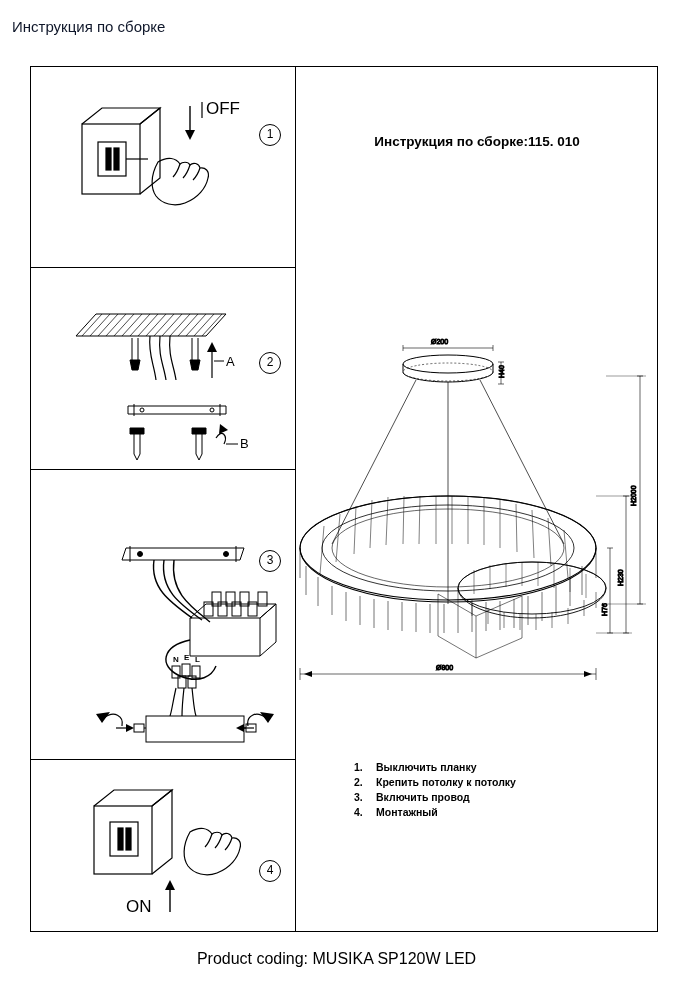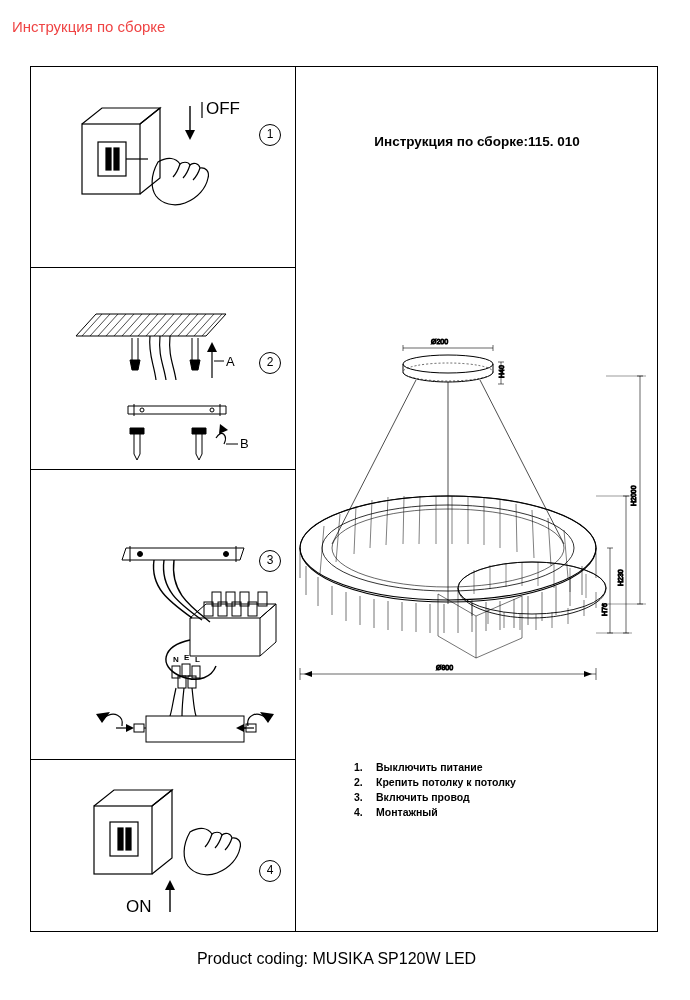--- a/index.html
+++ b/index.html
@@ -19,21 +19,21 @@
     position: absolute;
     left: 0; top: 0;
     width: 690px;
     height: 1000px;
   }
   .page-title {
     position: absolute;
     left: 12px;
     top: 18px;
     font-size: 15px;
-    color: #ef4444;
+    color: #0f172a;
     white-space: nowrap;
   }
   .outer-frame {
     position: absolute;
     left: 30px;
     top: 66px;
     width: 628px;
     height: 866px;
     border: 1px solid #000;
     box-sizing: border-box;
@@ -439,21 +439,21 @@
         <path d="M4 472 L4 484 M300 472 L300 484" stroke-width="0.6"></path>
         <path d="M8 478 L16 475 L16 481 Z" fill="#000" stroke="none"></path>
         <path d="M296 478 L288 475 L288 481 Z" fill="#000" stroke="none"></path>
         <text class="lbl" x="140" y="474">Ø800</text>
       </g>
     </svg>
 
     <div class="legend">
       <div class="legend-row">
         <span class="legend-num">1.</span>
-        <span>Выключить питание</span>
+        <span>Выключить планку</span>
       </div>
       <div class="legend-row">
         <span class="legend-num">2.</span>
         <span>Крепить потолку к потолку</span>
       </div>
       <div class="legend-row">
         <span class="legend-num">3.</span>
         <span>Включить провод</span>
       </div>
       <div class="legend-row">

